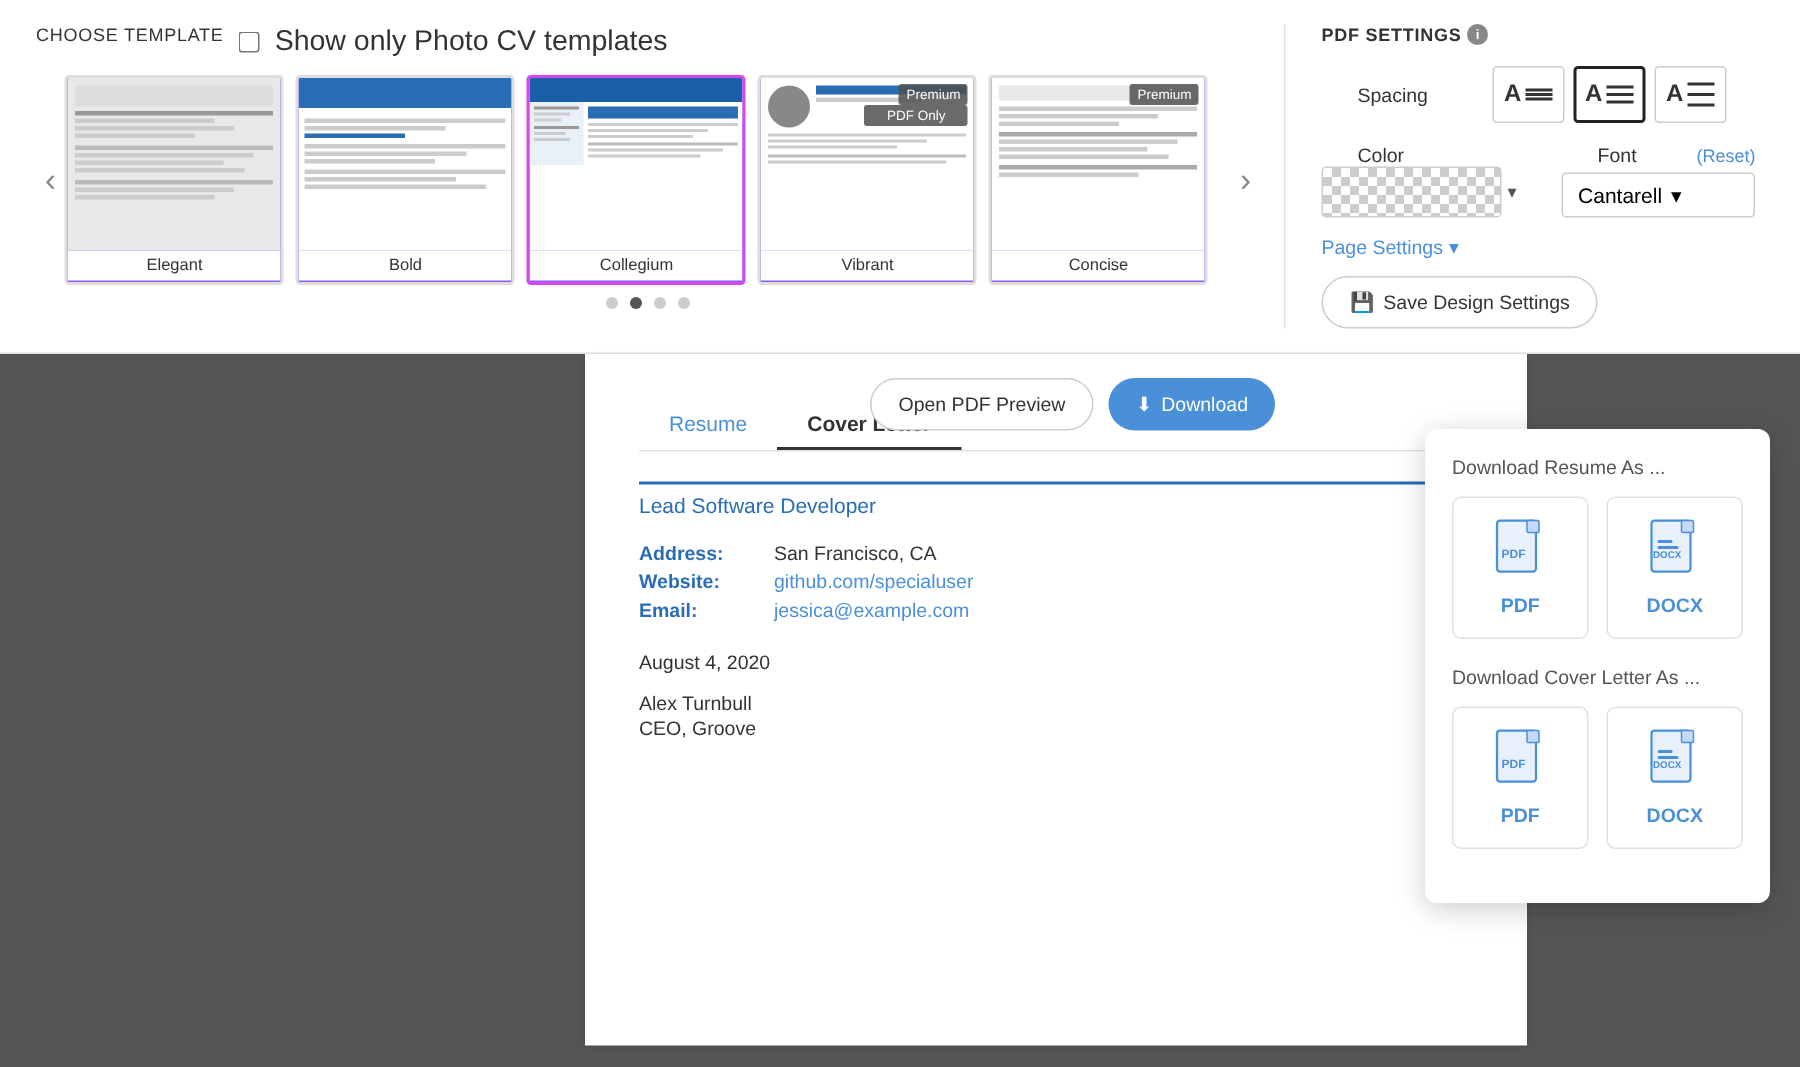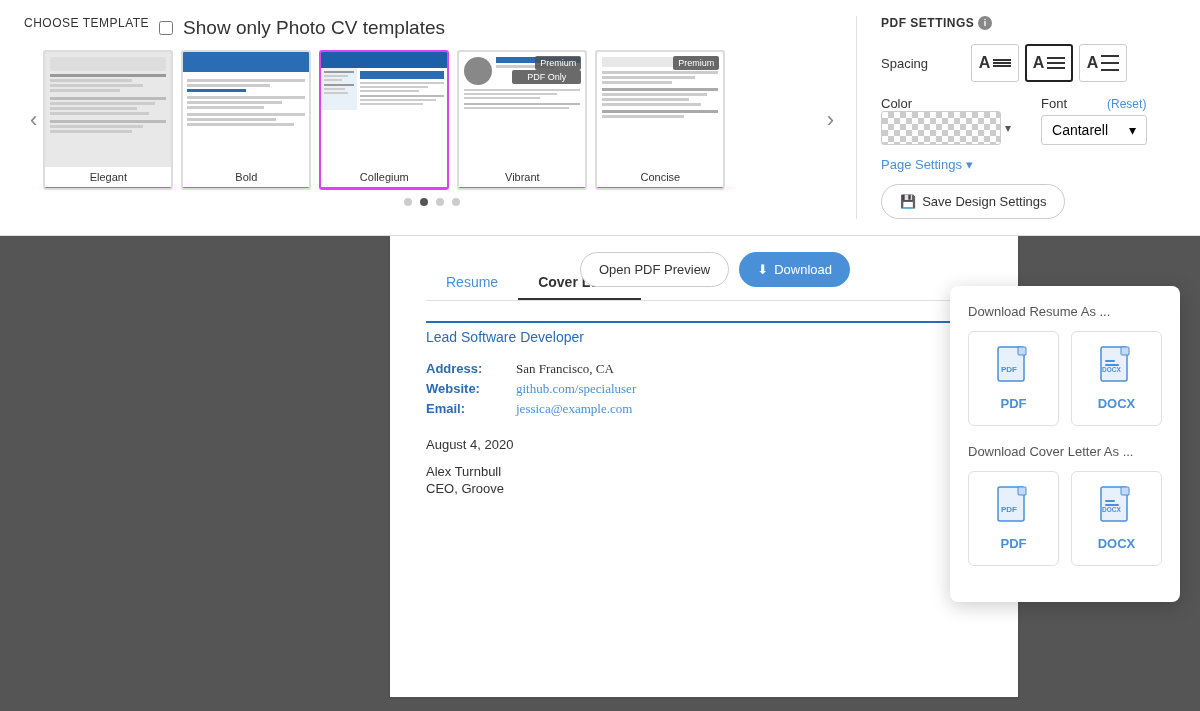--- a/index.html
+++ b/index.html
@@ -60,28 +60,28 @@
       line-height: 1;
     }
 
     .templates-list {
       display: flex;
       gap: 8px;
       flex: 1;
     }
 
     .template-thumb {
-      width: 130px;
+      width: 146px;
       height: 140px;
       border: 2px solid #ddd;
       border-radius: 3px;
       overflow: hidden;
       cursor: pointer;
       position: relative;
-      background: #d946ef;
+      background: #8b5cf6;
     }
 
     .template-thumb.selected {
       border: 2px solid #d946ef;
     }
 
     .template-thumb .thumb-img {
       width: 100%;
       height: 115px;
       background: #e8e8e8;
@@ -158,20 +158,21 @@
       display: flex;
       align-items: center;
       margin-bottom: 14px;
       gap: 30px;
     }
 
     .settings-label {
       font-size: 13px;
       color: #333;
       width: 60px;
+      margin-left: 24px;
     }
 
     .spacing-options {
       display: flex;
       gap: 6px;
     }
 
     .spacing-btn {
       width: 48px;
       height: 38px;
@@ -223,21 +224,21 @@
 
     .font-select {
       background: #fff;
       border: 1px solid #ccc;
       border-radius: 3px;
       padding: 6px 10px;
       font-size: 14px;
       cursor: pointer;
       display: flex;
       align-items: center;
-      gap: 21px;
+      gap: 6px;
     }
 
     .page-settings-link {
       color: #4a90d9;
       font-size: 13px;
       cursor: pointer;
       display: flex;
       align-items: center;
       gap: 4px;
       margin-bottom: 12px;
@@ -327,21 +328,20 @@
     }
 
     .contact-label {
       font-weight: 700;
       color: #2a6db5;
       width: 80px;
     }
 
     .contact-value {
       color: #333;
-      font-family: Liberation Serif, serif;
     }
 
     .contact-value.link {
       color: #4a90d9;
     }
 
     .date-text {
       font-size: 13px;
       color: #333;
       margin-bottom: 12px;

